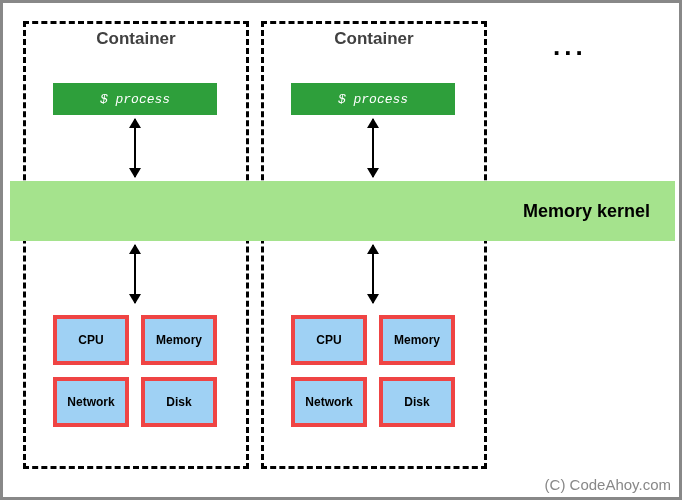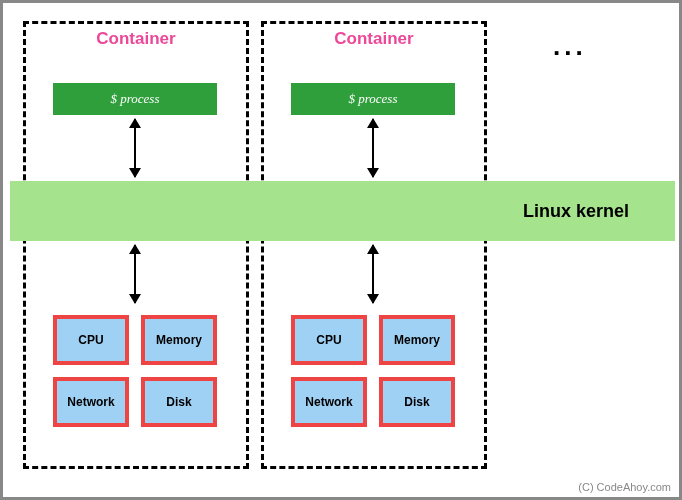--- a/index.html
+++ b/index.html
@@ -16,28 +16,28 @@
   }
   .container-box {
     position: absolute;
     border: 3px dashed #000;
     background: transparent;
   }
   .container-title {
     position: absolute;
     font-size: 17px;
     font-weight: bold;
-    color: #ec4899;
+    color: #404040;
     text-align: center;
   }
   .process-box {
     position: absolute;
     background: #2e9f3b;
     color: #fff;
-    font-family: Liberation Serif, serif;
+    font-family: Liberation Mono, monospace;
     font-style: italic;
     font-size: 13px;
     display: flex;
     align-items: center;
     justify-content: center;
     border: 1px solid #2e9f3b;
   }
   .kernel-band {
     position: absolute;
     background: #a5e38d;
@@ -83,21 +83,21 @@
   }
   .ellipsis {
     position: absolute;
     font-size: 26px;
     font-weight: bold;
     letter-spacing: 4px;
     color: #000;
   }
   .attribution {
     position: absolute;
-    font-size: 11px;
+    font-size: 15px;
     color: #888;
   }
 </style>
 </head>
 <body>
 
 <div class="canvas">
 
   <div class="container-box" style="left:20px; top:18px; width:226px; height:448px;"></div>
   <div class="container-title" style="left:20px; top:26px; width:226px;">Container</div>
@@ -107,21 +107,21 @@
 
   <div class="ellipsis" style="left:550px; top:28px;">...</div>
 
   <div class="process-box" style="left:50px; top:80px; width:164px; height:32px;">$ process</div>
   <div class="process-box" style="left:288px; top:80px; width:164px; height:32px;">$ process</div>
 
   <div class="arrow" style="left:131px; top:116px; height:58px;"></div>
   <div class="arrow" style="left:369px; top:116px; height:58px;"></div>
 
   <div class="kernel-band" style="left:7px; top:178px; width:665px; height:60px;"></div>
-  <div class="kernel-label" style="left:520px; top:198px;">Linux kernel</div>
+  <div class="kernel-label" style="left:520px; top:198px;">Memory kernel</div>
 
   <div class="arrow" style="left:131px; top:242px; height:58px;"></div>
   <div class="arrow" style="left:369px; top:242px; height:58px;"></div>
 
   <div class="resource-box" style="left:50px; top:312px; width:76px; height:50px;">CPU</div>
   <div class="resource-box" style="left:138px; top:312px; width:76px; height:50px;">Memory</div>
   <div class="resource-box" style="left:50px; top:374px; width:76px; height:50px;">Network</div>
   <div class="resource-box" style="left:138px; top:374px; width:76px; height:50px;">Disk</div>
 
   <div class="resource-box" style="left:288px; top:312px; width:76px; height:50px;">CPU</div>

